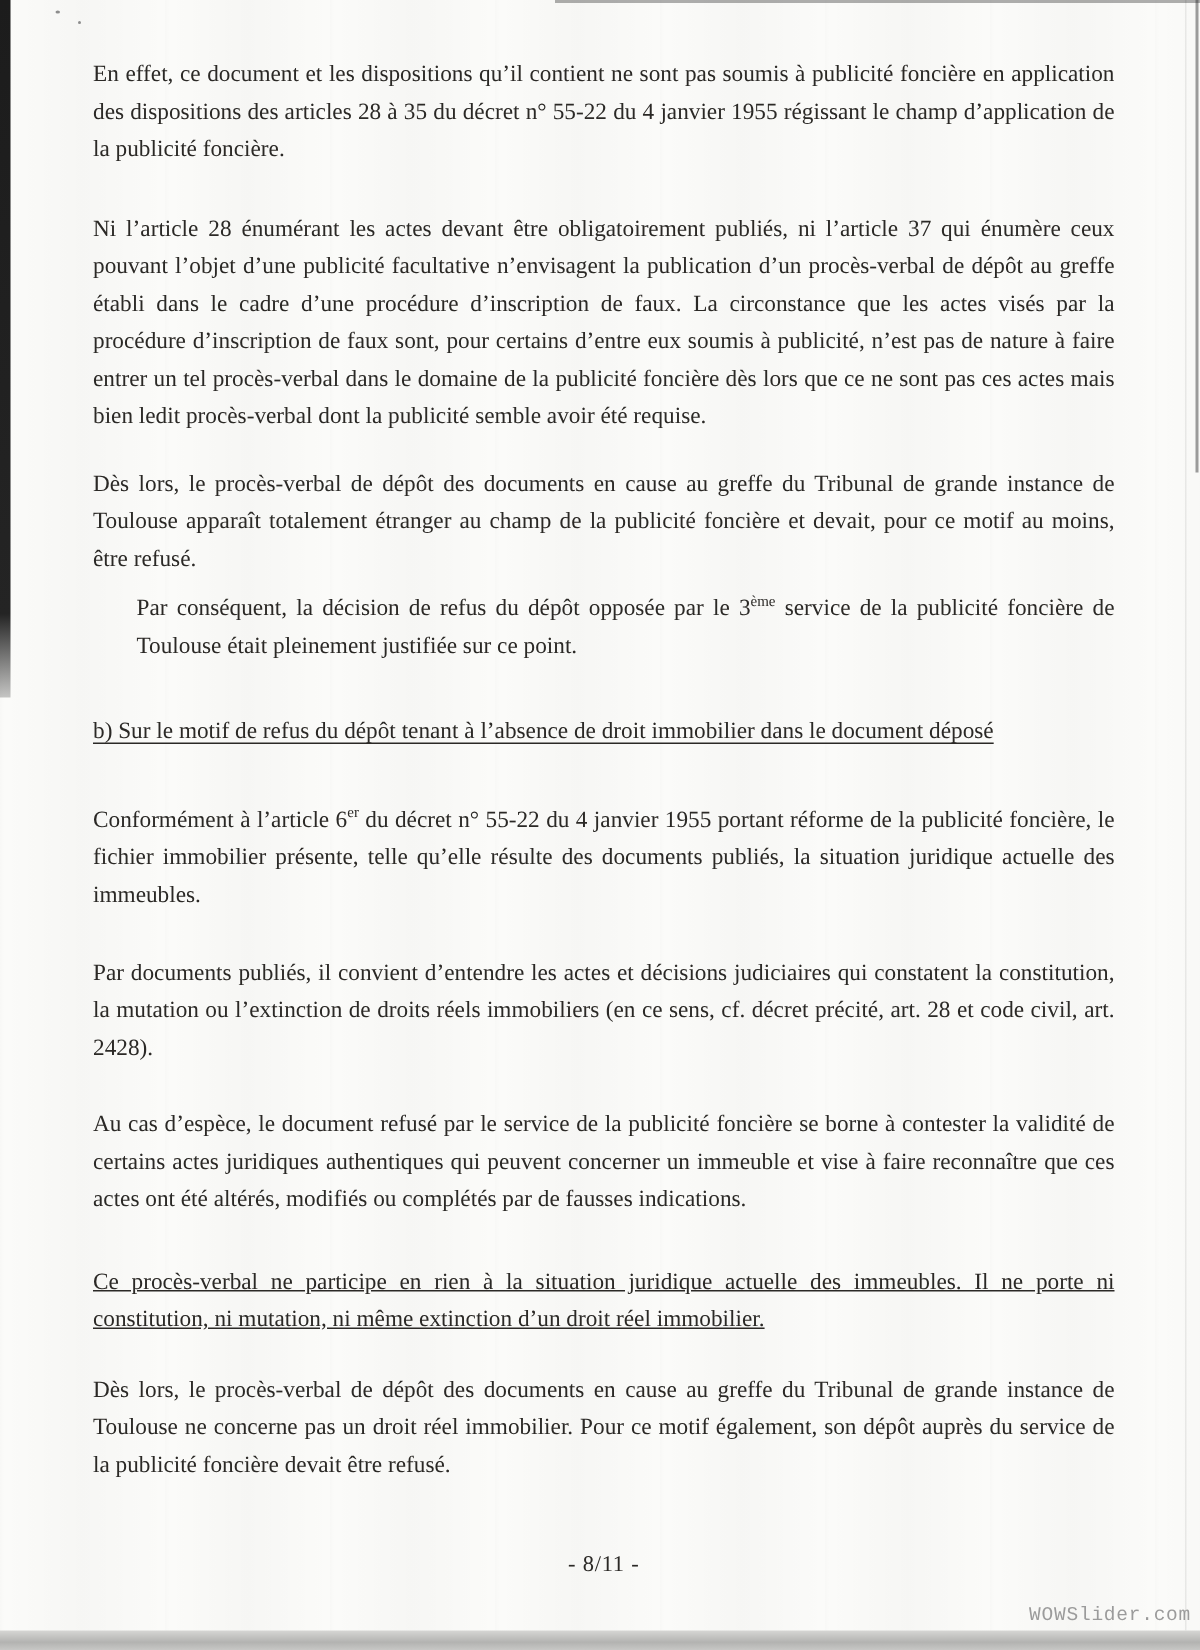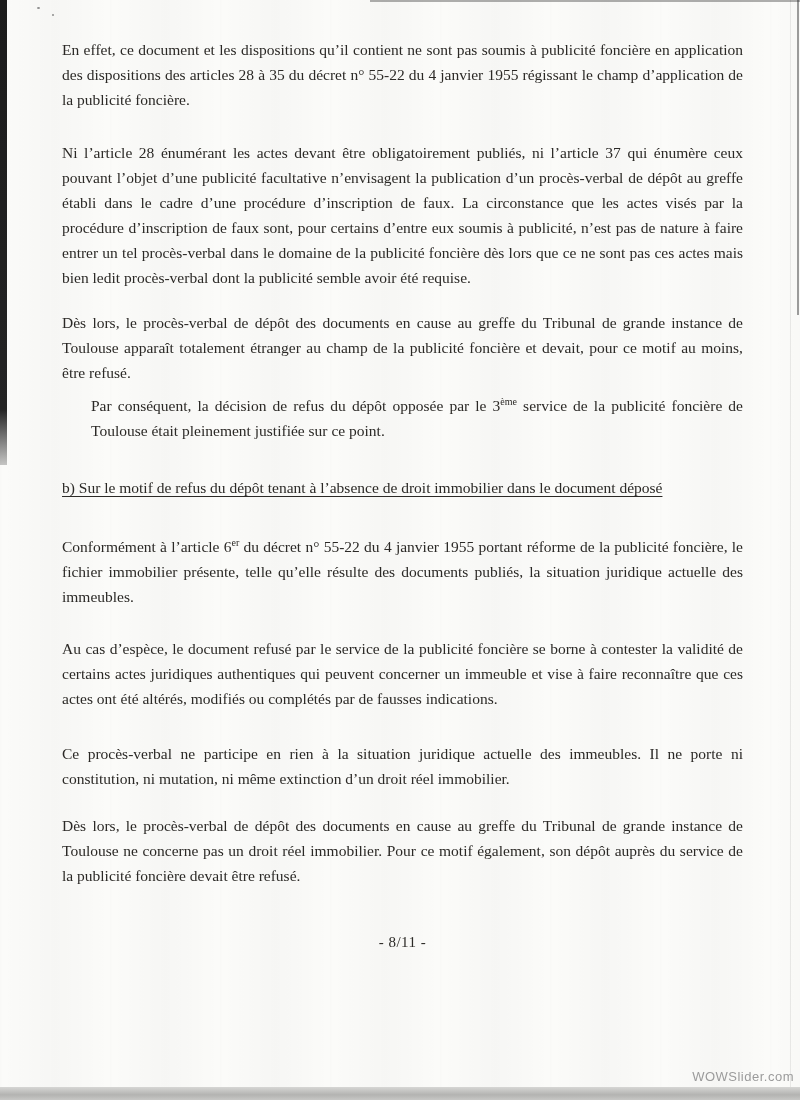--- a/index.html
+++ b/index.html
@@ -37,21 +37,21 @@
   .para { margin: 0; }
   .mb-xl  { margin-bottom: 28px; }
   .mb-lg  { margin-bottom: 20px; }
   .mb-sm  { margin-bottom: 6px; }
   .mb-sm2 { margin-bottom: 8px; }
   .mb-xxl { margin-bottom: 32px; margin-left: 29px; }
   .mb-h   { margin-bottom: 34px; }
   .mb-p6  { margin-bottom: 27px; }
   .mb-p7  { margin-bottom: 26px; }
   .mb-p8  { margin-bottom: 30px; }
-  .mb-p9  { margin-bottom: 22px; }
+  .mb-p9  { margin-bottom: 22px; text-decoration: underline; }
   .heading-b {
     text-decoration: underline;
     text-underline-offset: 3px;
     text-align: left;
   }
   sup {
     font-size: 10px;
     line-height: 0;
     vertical-align: super;
   }
@@ -92,21 +92,21 @@
   .bottom-bar {
     position: absolute;
     left: 0; right: 0; bottom: 0;
     height: 13px;
     background: linear-gradient(180deg, #d6d6d4 0%, #b3b3b1 60%, #c7c7c5 100%);
   }
   .watermark {
     position: absolute;
     right: 6px;
     bottom: 16px;
-    font-family: Liberation Sans, sans-serif;
+    font-family: Liberation Mono, monospace;
     font-size: 13px;
     letter-spacing: 0.5px;
     color: #9b9b9b;
   }
 </style>
 </head>
 <body>
 
 <div class="scan-texture"></div>
 
@@ -125,20 +125,21 @@
 
 
   <p class="para mb-sm2">Dès lors, le procès-verbal de dépôt des documents en cause au greffe du Tribunal de grande instance de Toulouse apparaît totalement étranger au champ de la publicité foncière et devait, pour ce motif au moins, être refusé.</p>
 
   <p class="para mb-xxl"><span>Par conséquent, la décision de refus du dépôt opposée par le 3</span><sup>ème</sup><span> service de la publicité foncière de Toulouse était pleinement justifiée sur ce point.</span></p>
 
   <p class="para heading-b mb-h">b) Sur le motif de refus du dépôt tenant à l’absence de droit immobilier dans le document déposé</p>
 
   <p class="para mb-p6"><span>Conformément à l’article 6</span><sup>er</sup><span> du décret n° 55-22 du 4 janvier 1955 portant réforme de la publicité foncière, le fichier immobilier présente, telle qu’elle résulte des documents publiés, la situation juridique actuelle des immeubles.</span></p>
 
+  <p class="para mb-p7">Par documents publiés, il convient d’entendre les actes et décisions judiciaires qui constatent la constitution, la mutation ou l’extinction de droits réels immobiliers (en ce sens, cf. décret précité, art. 28 et code civil, art. 2428).</p>
 
   <p class="para mb-p8">Au cas d’espèce, le document refusé par le service de la publicité foncière se borne à contester la validité de certains actes juridiques authentiques qui peuvent concerner un immeuble et vise à faire reconnaître que ces actes ont été altérés, modifiés ou complétés par de fausses indications.</p>
 
   <p class="para mb-p9">Ce procès-verbal ne participe en rien à la situation juridique actuelle des immeubles. Il ne porte ni constitution, ni mutation, ni même extinction d’un droit réel immobilier.</p>
 
   <p class="para">Dès lors, le procès-verbal de dépôt des documents en cause au greffe du Tribunal de grande instance de Toulouse ne concerne pas un droit réel immobilier. Pour ce motif également, son dépôt auprès du service de la publicité foncière devait être refusé.</p>
 
   <div class="footer">- 8/11 -</div>
 
 </div>

